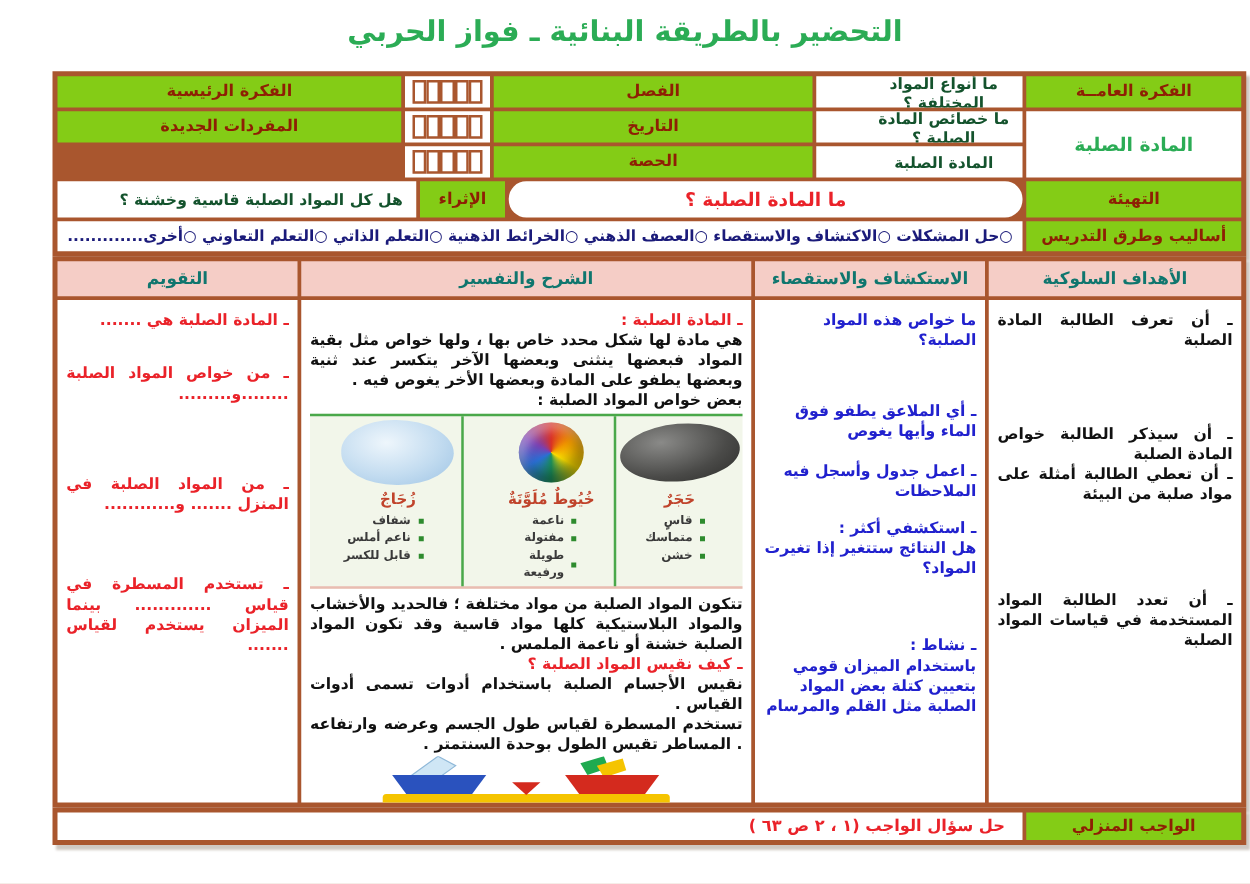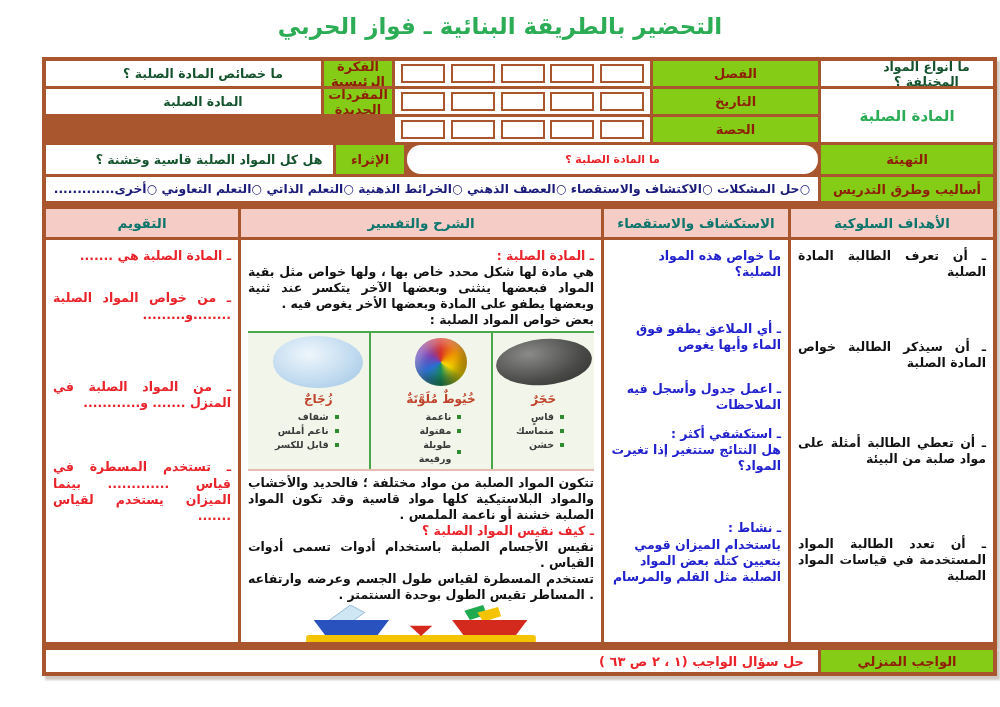--- a/index.html
+++ b/index.html
@@ -14,35 +14,35 @@
   .band1 { grid-template-columns:172px 165px 255px 68px 1fr; grid-auto-rows:25px; }
   .band2 { grid-template-columns:172px 1fr 68px 287px; grid-auto-rows:29px; }
   .band3 { grid-template-columns:172px 1fr; grid-auto-rows:24px; }
 
   .cell { background:#fff; display:flex; align-items:center; justify-content:center; overflow:hidden; text-align:center; }
   .lab { background:#84cc16; color:#8E1F04; font-size:13px; }
   .q { color:#14532d; font-size:12.5px;padding-left:39px; }
   .topicv { color:#2BAC55; font-size:15px; grid-column:1; grid-row:2/4; }
   .boxes { justify-content:space-between; padding:0 6px; }
   .bx { width:44px; height:19px; border:2px solid #A9562E; background:#fff; }
-  .warm { color:#EA2229; font-size:11px;border-radius:14px; }
+  .warm { color:#EA2229; font-size:15px;border-radius:14px; }
   .methods { color:#1B1B7A; font-size:12.3px; }
 
   .info { top:57px; left:42px; width:955px; }
   .main { top:205px; left:42px; width:955px; height:441px; }
   .maingrid { display:grid; gap:3px; grid-template-columns:202px 184px 360px 1fr; grid-template-rows:28px 1fr; height:100%; }
   .hcell { background:#F5CDC6; color:#0f766e; font-size:13.5px; display:flex; align-items:center; justify-content:center; }
   .colcell { background:#fff; padding:8px 7px; overflow:hidden; font-size:12.5px; line-height:1.3; }
 
   .obj .item { text-align:justify; color:#111; }
-  .o2 { margin-top:58px; } .o3 { margin-top:64px; } .o4 { margin-top:68px; }
+  .o2 { margin-top:58px; } .o3 { } .o4 { margin-top:68px; }
 
   .inq { color:#2121CE; }
   .inq .item { text-align:right; }
-  .i2 { margin-top:26px; } .i3 { margin-top:40px; } .i4 { margin-top:28px; } .i5 { margin-top:12px; } .i6 { margin-top:46px; text-align:justify; }
+  .i2 { margin-top:26px; } .i3 { margin-top:40px; } .i4 { margin-top:16px; } .i5 { margin-top:12px; } .i6 { margin-top:46px; text-align:justify; }
 
   .exp { color:#111; font-size:12.5px; line-height:1.28; }
   .redhead { color:#EA2229; }
   .exp p { text-align:justify; }
 
   .figure { display:flex; background:#F2F6EA; border-top:2px solid #4AA84A; border-bottom:2px solid #E9BCB1; margin:3px 0 4px; }
   .fig-panel { flex:1; padding-bottom:4px; }
   .fig-panel + .fig-panel { border-right:2px solid #4AA84A;padding-left:20px; }
   .fig-img-wrap { height:58px; display:flex; align-items:center; justify-content:center; }
   .stone { width:96px; height:46px; border-radius:50%; transform:rotate(-5deg);
@@ -69,20 +69,21 @@
 </style>
 </head>
 <body>
 
 <div class="page">
 
   <div class="title">التحضير بالطريقة البنائية ـ فواز الحربي</div>
 
   <div class="tbl info">
     <div class="band band1">
+      <div class="cell lab">الفكرة العامــة</div>
       <div class="cell q">ما أنواع المواد المختلفة ؟</div>
       <div class="cell lab">الفصل</div>
       <div class="cell boxes">
         <div class="bx"></div>
           <div class="bx"></div>
           <div class="bx"></div>
           <div class="bx"></div>
           <div class="bx"></div>
       </div>
       <div class="cell topicv">المادة الصلبة</div>

